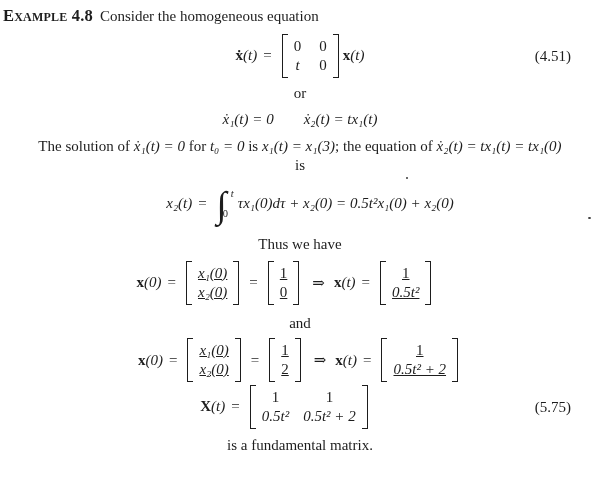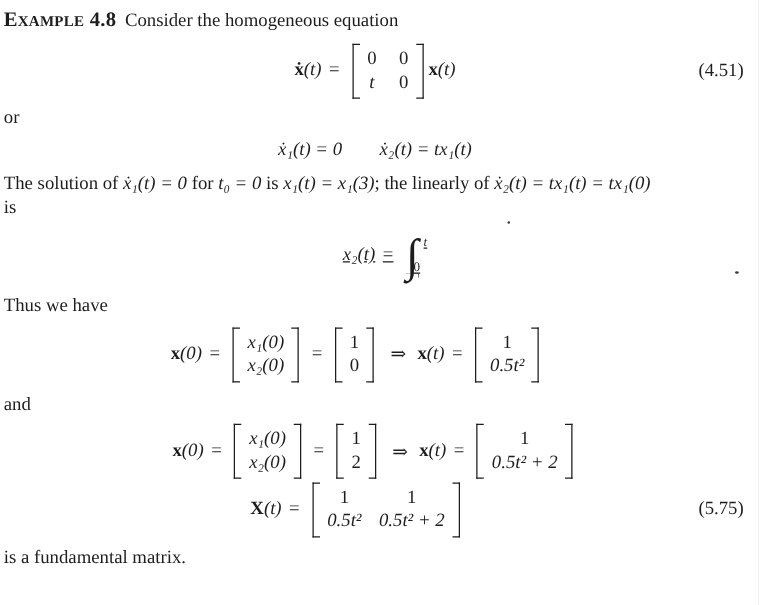--- a/index.html
+++ b/index.html
@@ -9,21 +9,21 @@
     height: 484px;
     margin: 0 auto;
     box-sizing: border-box;
     padding: 6px 10px 0 3px;
     background: var(--paper, #ffffff);
     color: var(--ink, #1d1d1d);
     font-family: "Liberation Serif", "DejaVu Serif", serif;
     font-size: 15px;
     overflow: hidden;
   }
-  .body { margin: 0; line-height: 19px; }
+  .body { margin: 0; line-height: 19px; text-align: center; }
   .nowrap { white-space: nowrap; }
   .heading { margin: 0; line-height: 20px; }
   .ex-label {
     font-weight: 700;
     font-variant: small-caps;
     font-size: 16.5px;
     letter-spacing: 0.2px;
     margin-right: 7px;
   }
   .it { font-style: italic; }
@@ -34,39 +34,39 @@
     position: relative;
     display: flex;
     justify-content: center;
     align-items: center;
   }
   .mrow { display: inline-flex; align-items: center; }
   .offl { transform: translateX(-14px); }
   .offr { transform: translateX(10px); }
   .eqnum {
     position: absolute;
-    right: 2px;
+    right: 26px;
     top: 50%;
     transform: translateY(-50%);
     font-style: normal;
   }
   
   .mat { display: inline-flex; align-items: stretch; margin: 0 4px; }
   .br { width: 5px; }
   .br.l { border-left: 1.6px solid currentColor; border-top: 1.6px solid currentColor; border-bottom: 1.6px solid currentColor; }
   .br.r { border-right: 1.6px solid currentColor; border-top: 1.6px solid currentColor; border-bottom: 1.6px solid currentColor; }
   .cells {
     display: grid;
     align-content: center;
     justify-items: center;
     text-align: center;
     padding: 3px 6px;
     line-height: 19px;
   }
-  .cols1 { grid-template-columns: auto; }
+  .cols1 { grid-template-columns: auto; text-decoration: underline; }
   .cols2 { grid-template-columns: auto auto; column-gap: 18px; }
   .cols2.tight { column-gap: 14px; }
   
   .int-sign {
     font-style: normal;
     font-size: 37px;
     line-height: 0.9;
     position: relative;
     top: 1px;
     margin-left: 4px;
@@ -82,21 +82,21 @@
     margin-left: -3px;
     margin-right: 4px;
   }
   .lims .up { margin-left: 7px; font-style: italic; }
   .lims .lo { margin-left: -1px; font-style: normal; }
   
   .eq-451 { margin-top: 7px; min-height: 45px; }
   .or-line { margin-top: 6px; }
   .eq-pair { margin-top: 8px; column-gap: 30px; }
   .para-1 { margin-top: 9px; }
-  .eq-int { margin-top: 6px; min-height: 46px; text-decoration: underline; }
+  .eq-int { margin-top: 6px; min-height: 46px; }
   .thus-line { margin-top: 8px; }
   .eq-a { margin-top: 6px; min-height: 45px; }
   .and-line { margin-top: 9px; font-family: Liberation Serif, serif; }
   .eq-b { margin-top: 4px; min-height: 46px; }
   .para-2 { margin-top: 8px; }
   .eq-452 { margin-top: 1px; min-height: 45px; }
   .final-line { margin-top: 7px; }
   
   .speck { position: absolute; background: #3a3a3a; border-radius: 50%; }
   .speck.s1 { left: 406px; top: 177px; width: 2px; height: 2px; }
@@ -130,32 +130,33 @@
     <span class="eqnum">(4.51)</span>
   </div>
 
   <p class="body or-line">or</p>
 
   <div class="disp eq-pair">
     <span class="it">ẋ₁(t) = 0</span>
     <span class="it">ẋ₂(t) = tx₁(t)</span>
   </div>
 
-  <p class="body para-1 nowrap"><span>The solution of </span><span class="it">ẋ₁(t) = 0</span><span> for </span><span class="it">t₀ = 0</span><span> is </span><span class="it">x₁(t) = x₁(3)</span><span>; the linearly of </span><span class="it">ẋ₂(t) = tx₁(t) = tx₁(0)</span></p>
+  <p class="body para-1 nowrap"><span>The solution of </span><span class="it">ẋ₁(t) = 0</span><span> for </span><span class="it">t₀ = 0</span><span> is </span><span class="it">x₁(t) = x₁(3)</span><span>; the equation of </span><span class="it">ẋ₂(t) = tx₁(t) = tx₁(0)</span></p>
   <p class="body">is</p>
 
   <div class="disp eq-int">
     <span class="mrow offr">
         <span class="it">x₂(t)</span>
         <span class="rel">=</span>
         <span class="int-sign">∫</span>
         <span class="lims">
           <span class="up">t</span>
           <span class="lo">0</span>
         </span>
+        <span class="it">τx₁(0)dτ + x₂(0) = 0.5t²x₁(0) + x₂(0)</span>
       </span>
   </div>
 
   <p class="body thus-line">Thus we have</p>
 
   <div class="disp eq-a">
     <span class="mrow offl">
         <span class="vec">x</span>
         <span class="it">(0)</span>
         <span class="rel">=</span>

